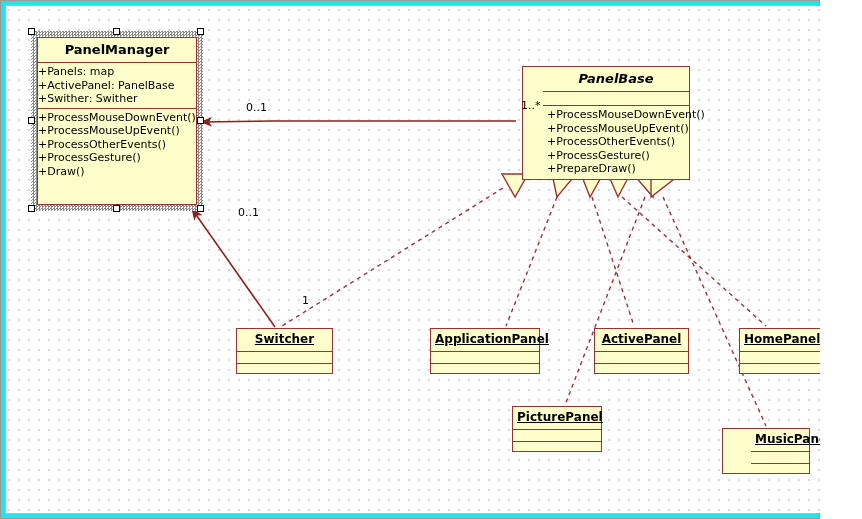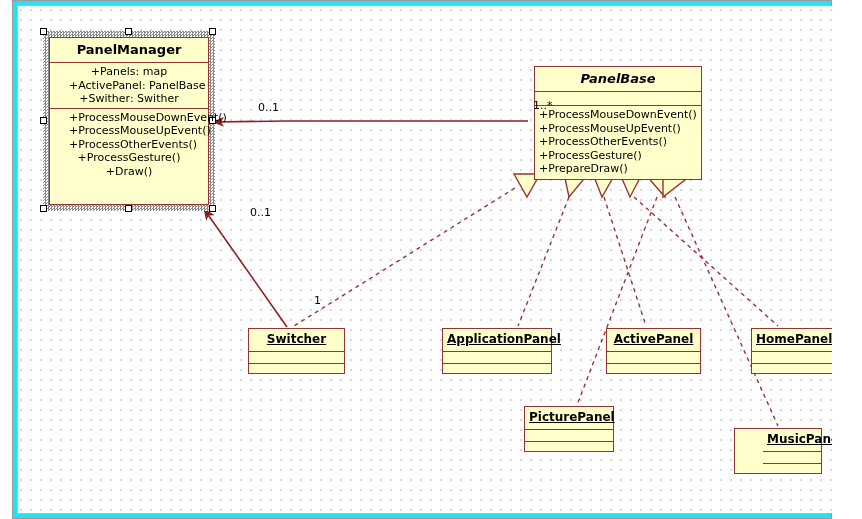--- a/index.html
+++ b/index.html
@@ -5,21 +5,20 @@
 <style>
   html,body{margin:0;padding:0;background:#ffffff;}
   body{font-family:"DejaVu Sans","Liberation Sans",sans-serif;}
 
   #screen{
     position:relative;
     width:820px;height:519px;
     box-sizing:border-box;
     background:#ffffff;
     overflow:hidden;
-    margin-left:12px;
   }
 
   
   .frame-outer{
     position:absolute;inset:0;
     border:1px solid #9a9a9a;
     box-sizing:border-box;
   }
   .frame-cyan{
     position:absolute;
@@ -71,24 +70,24 @@
     font-size:11px;
     line-height:13px;
   }
   .uml .compartment:last-child{border-bottom:none;}
   .uml .compartment.empty{height:11px;padding:0;}
   .uml .row{white-space:nowrap;}
 
   
   #panelmanager{left:31px;top:31px;width:160px;height:168px;}
   #panelmanager .name{font-size:13px;padding:4px 2px 5px 2px;}
-  #panelmanager .compartment{padding:2px 19px;text-align:center;}
+  #panelmanager .compartment{padding:2px 0;}
   #panelmanager .compartment .row{font-size:11px;line-height:13.5px;}
 
-  #panelbase{left:516px;top:60px;width:168px;height:114px;}
+  #panelbase{left:516px;top:60px;width:168px;height:114px;padding-left:20px;}
   #panelbase .name{font-size:13px;padding:4px 2px 5px 2px;}
   #panelbase .compartment{padding:2px 4px;}
   #panelbase .compartment .row{font-size:11px;line-height:13.5px;}
   #panelbase .compartment.empty{height:9px;}
 
   
   .leaf{height:46px;}
   .leaf .name{font-size:12px;padding:3px 4px 4px 4px;text-decoration:underline;}
   .leaf .compartment.empty{height:11px;}
 

